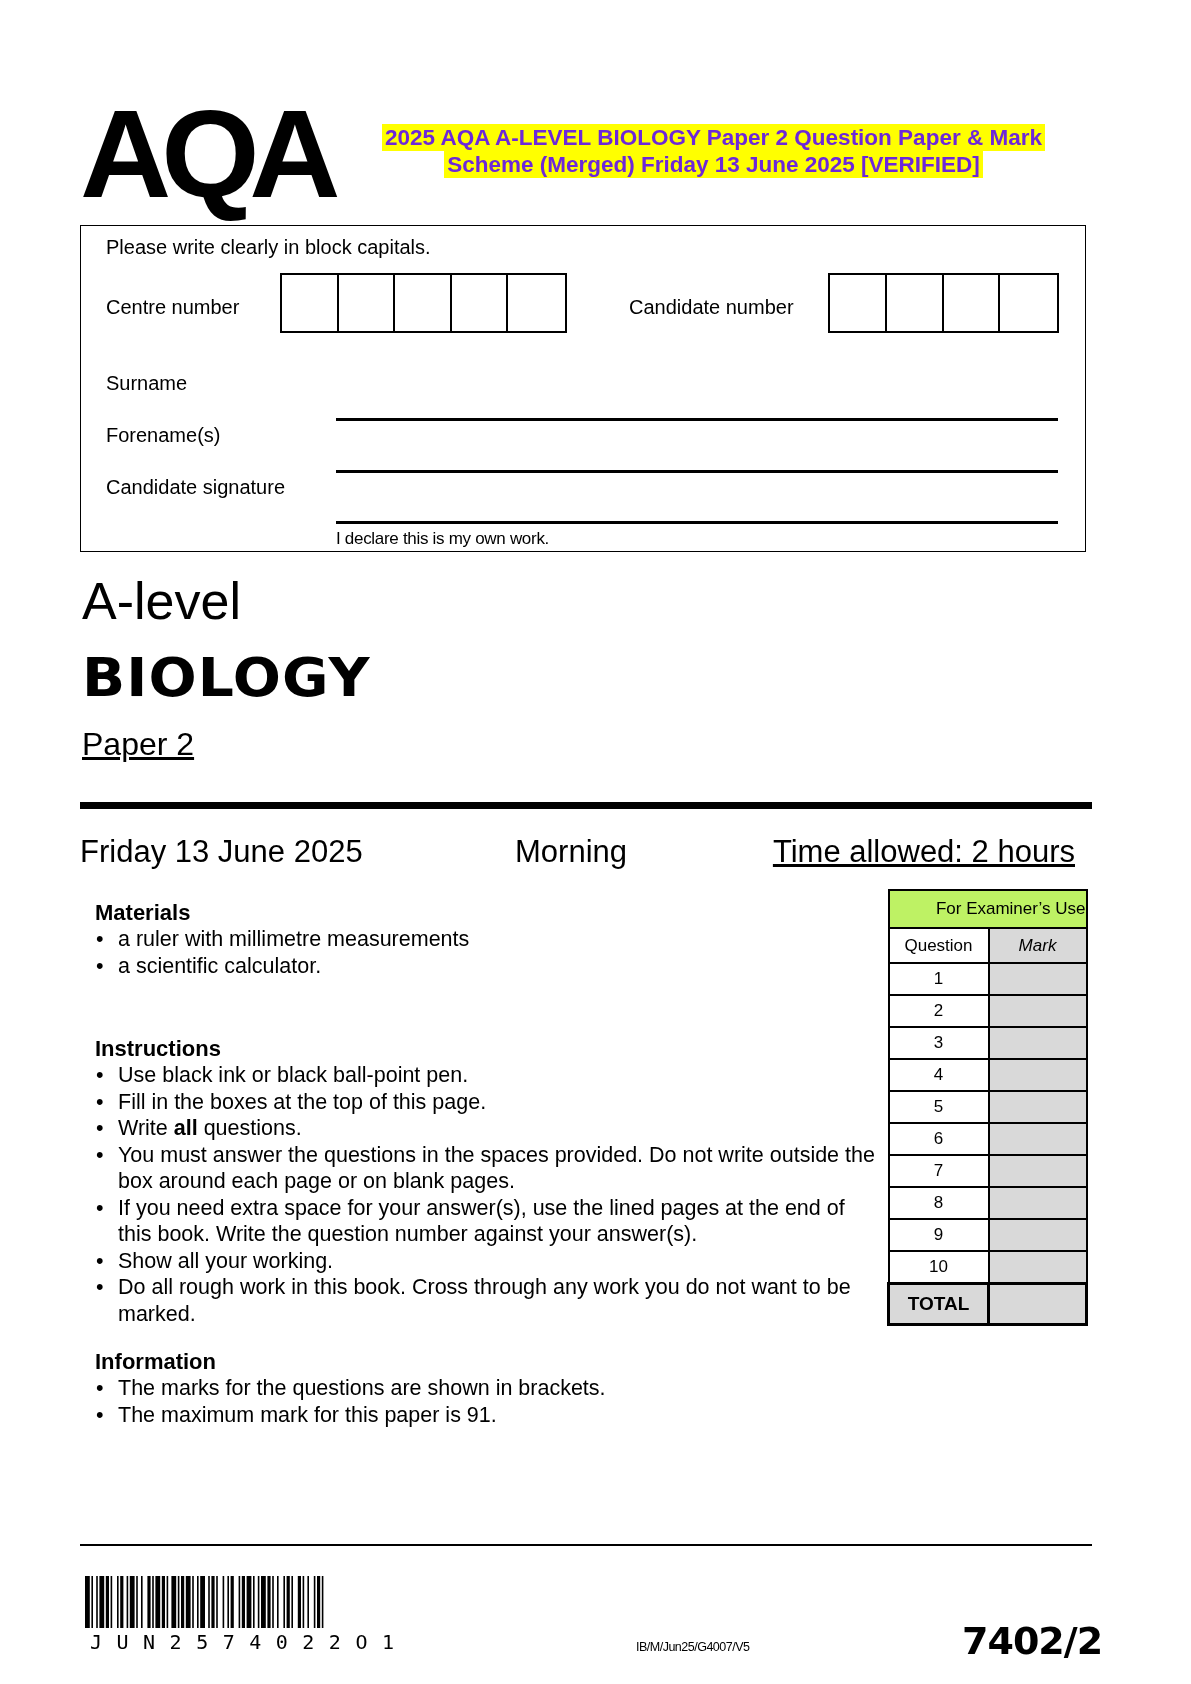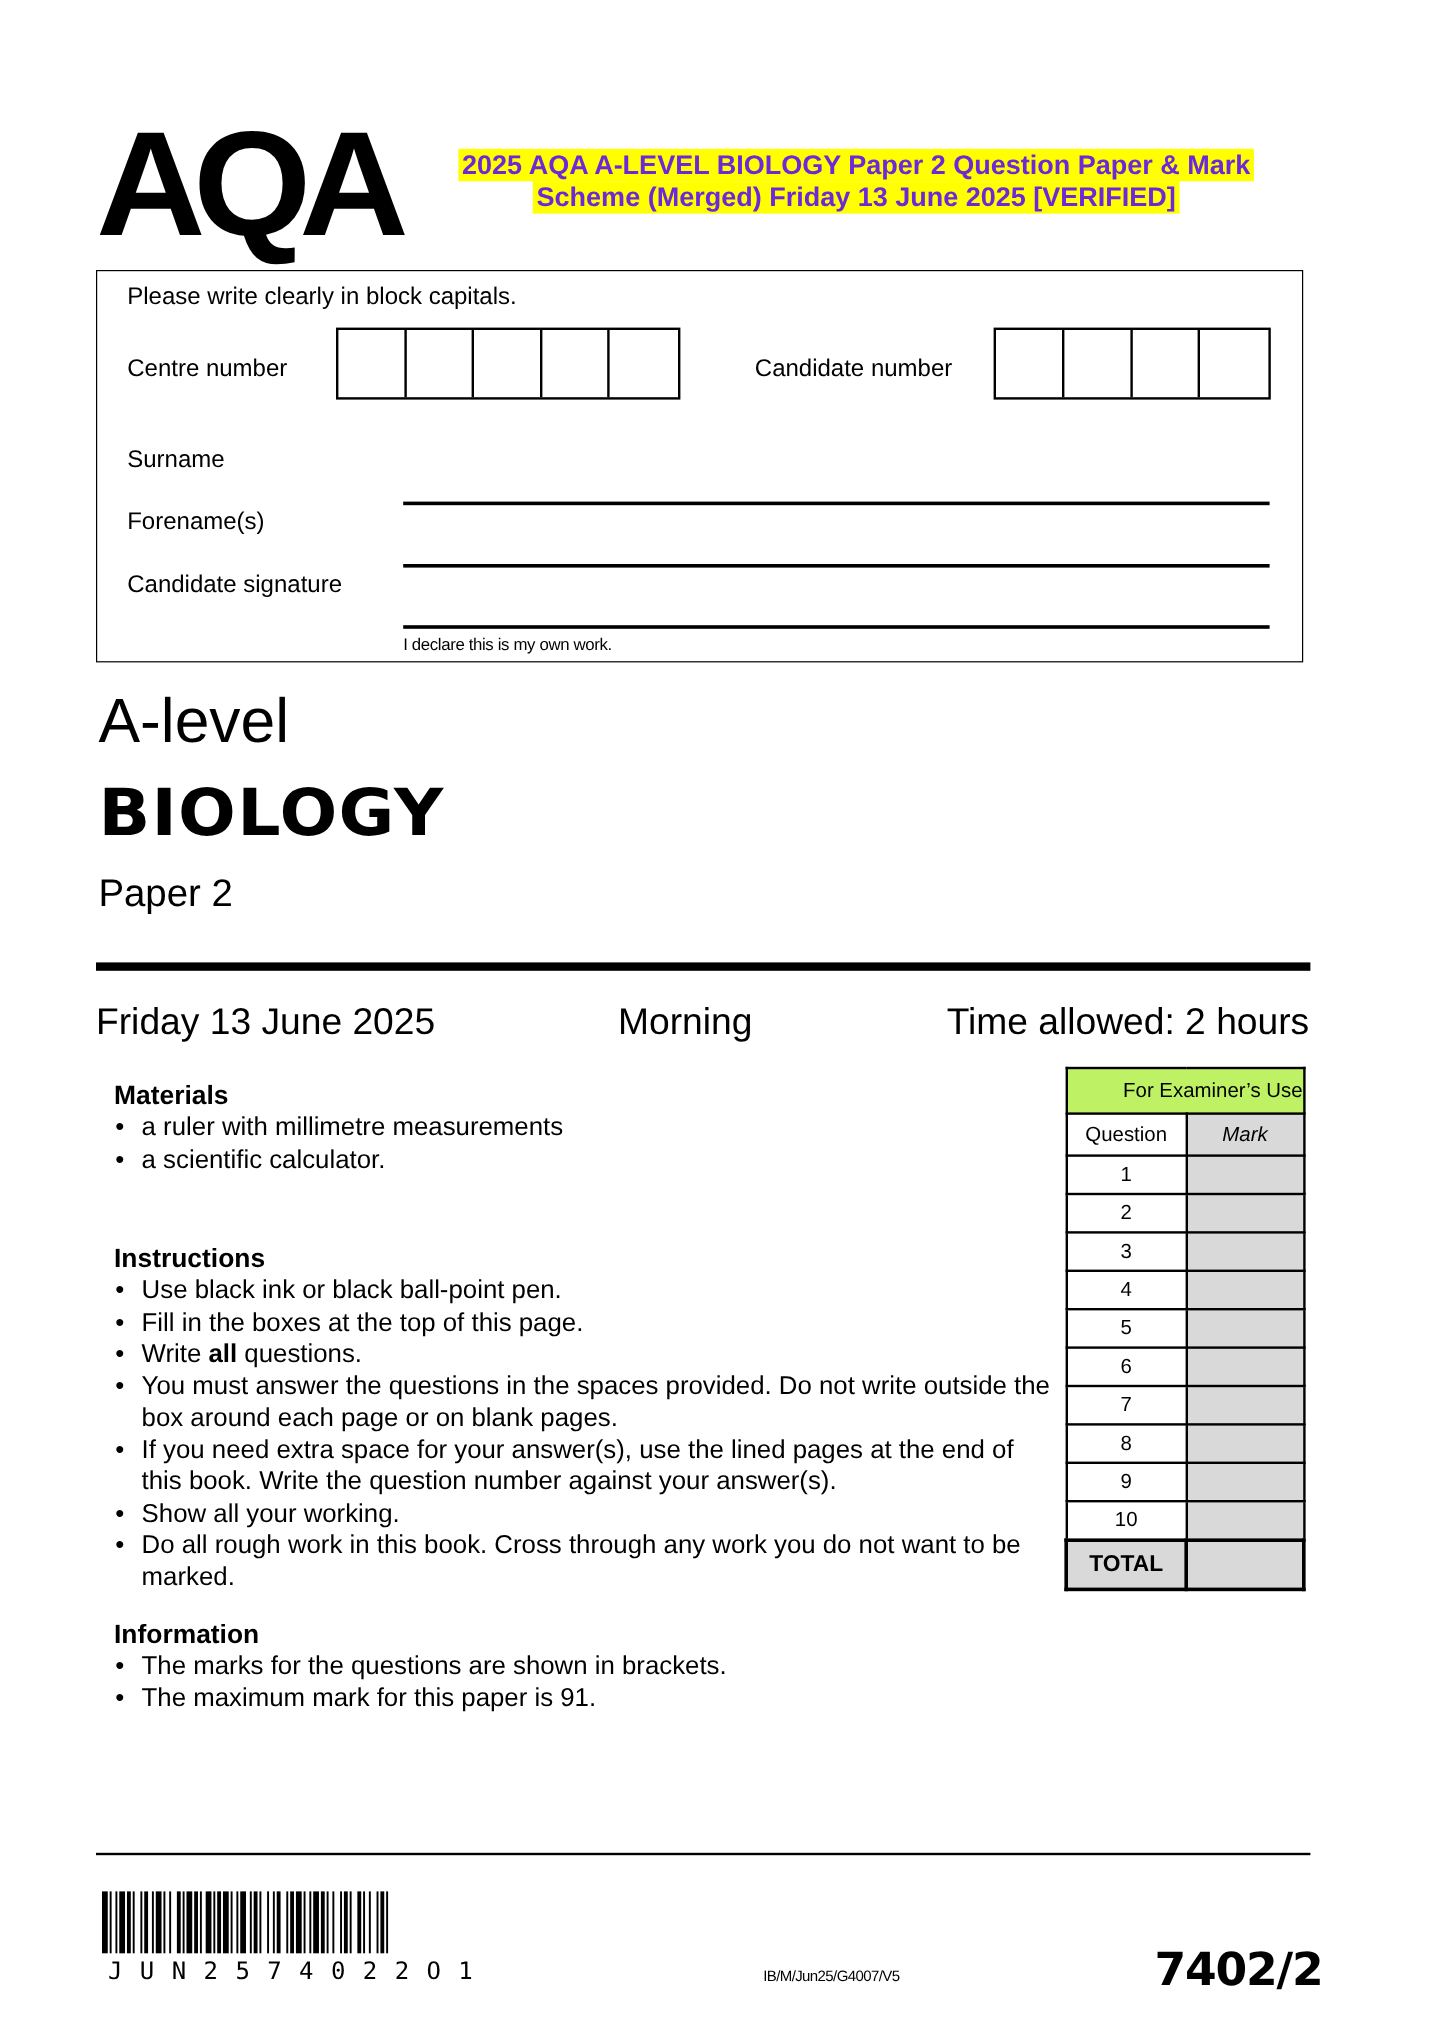--- a/index.html
+++ b/index.html
@@ -22,28 +22,28 @@
   .lbl { font-size: 20px; line-height: 1; white-space: nowrap; }
   .digit-row { display: flex; border: 2px solid #000; box-sizing: border-box; height: 60px; }
   .digit-row .cell { width: 57px; height: 100%; border-right: 2px solid #000; box-sizing: border-box; }
   .digit-row .cell:last-child { border-right: none; }
   .wline { position: absolute; height: 2.5px; background: #000; left: 335px; width: 722px; }
 
   
   #level { left: 82px; top: 575px; font-size: 52px; line-height: 1; }
   #subject { left: 82px; top: 651px; font-size: 54px; font-weight: 900; line-height: 1;
              letter-spacing: 1px; font-family: "DejaVu Sans", sans-serif; transform: scaleX(1.05); transform-origin: left; }
-  #paper { left: 82px; top: 728px; font-size: 32px; line-height: 1; }
+  #paper { left: 82px; top: 728px; font-size: 32px; line-height: 1; text-decoration: underline; }
 
   #thick-rule { left: 80px; top: 802px; width: 1012px; height: 7px; background: #000; }
 
   .meta { top: 836px; font-size: 31px; line-height: 1; }
   #date { left: 80px; }
   #session { left: 515px; }
-  #time { right: 100px; }
+  #time { right: 116px; text-decoration: underline; }
 
   
   .sec { left: 80px; width: 780px; font-size: 21.5px; line-height: 26.5px; margin-left: 15px; }
   .sec h3 { margin: 0; font-size: 22px; font-weight: 700; line-height: 26px; }
   .sec ul { list-style: none; margin: 0; padding: 0; }
   .sec li { position: relative; padding-left: 23px; }
   .sec li::before { content: "\2022"; position: absolute; left: 1px; top: 0; }
   #materials { top: 900px; }
   #instructions { top: 1036px; }
   #information { top: 1349px; }
@@ -97,21 +97,21 @@
 
   <div class="abs lbl" style="left:25px; top:147px;">Surname</div>
   <div class="wline" style="top:192px; left:255px;"></div>
 
   <div class="abs lbl" style="left:25px; top:199px;">Forename(s)</div>
   <div class="wline" style="top:244px; left:255px; height:3px;"></div>
 
   <div class="abs lbl" style="left:25px; top:251px;">Candidate signature</div>
   <div class="wline" style="top:295px; left:255px;"></div>
 
-  <div class="abs" style="left:255px; top:303px; font-size:14px; letter-spacing:-0.3px;">I declare this is my own work.</div>
+  <div class="abs" style="left:255px; top:303px; font-size:17px; letter-spacing:-0.3px;">I declare this is my own work.</div>
 </div>
 
 <div id="level" class="abs">A-level</div>
 <div id="subject" class="abs">BIOLOGY</div>
 <div id="paper" class="abs">Paper 2</div>
 
 <div id="thick-rule" class="abs"></div>
 
 <div id="date" class="abs meta">Friday 13 June 2025</div>
 <div id="session" class="abs meta">Morning</div>

